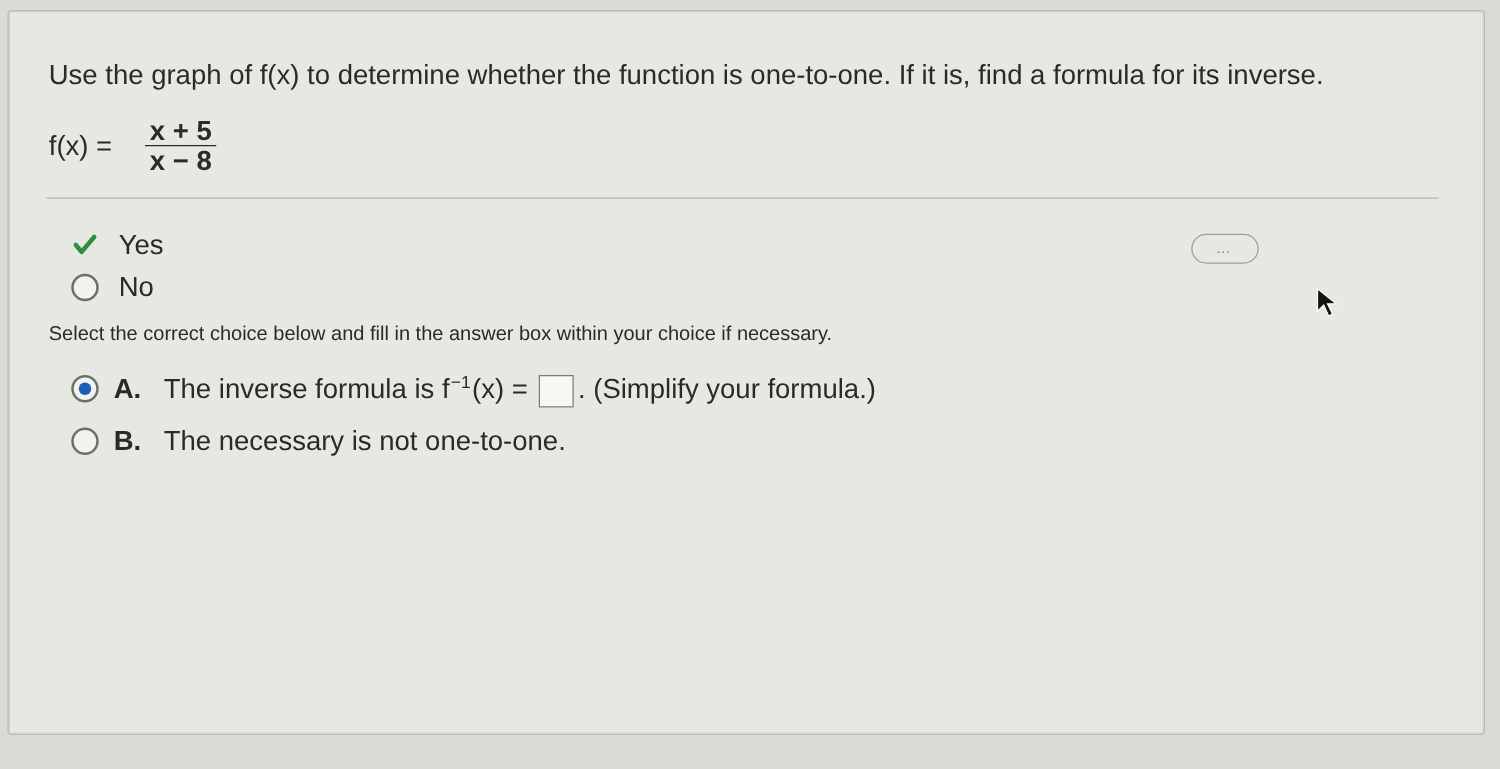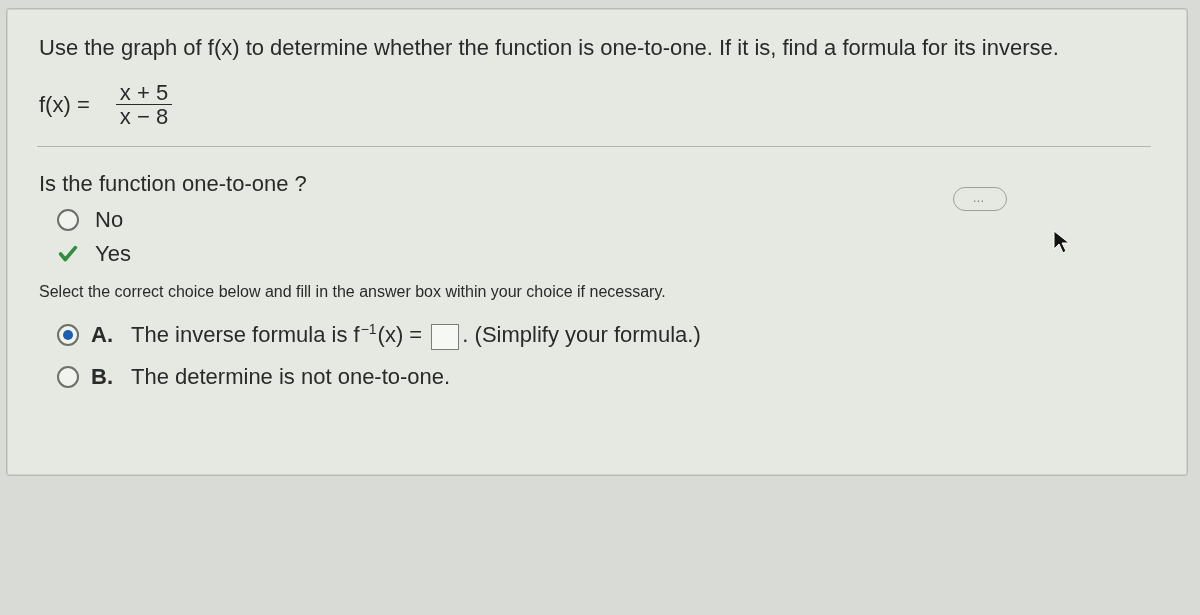--- a/index.html
+++ b/index.html
@@ -10,40 +10,41 @@
     font-family: Arial, Helvetica, sans-serif;
     background: #d9dcd6;
     overflow: hidden;
   }
   .page {
     position: relative;
     margin: 8px 12px 0 6px;
     background: #e6e9e2;
     border: 1px solid #b8bcb5;
     border-radius: 3px;
-    padding: 26px 36px 30px 30px;
+    padding: 38px 36px 30px 30px;
     box-shadow: 0 0 0 1px #cfd3cc inset;
     color: #2a2a2a;
     font-size: 21px;
-    height: 468px;
+    height: 580px;
     box-sizing: border-box;
   }
   .prompt-line {
     margin: 0 0 20px 2px;
     font-size: 22px;
   }
   .func-def {
     margin: 6px 0 18px 2px;
     font-size: 22px;
   }
   .frac {
     display: inline-block;
     text-align: center;
     vertical-align: middle;
     line-height: 1.05;
+    font-weight: bold;
   }
   .frac .num, .frac .den {
     display: block;
     padding: 0 4px;
   }
   .frac .num {
     border-bottom: 1.5px solid #2a2a2a;
   }
   .fx-left {
     display: inline-block;
@@ -168,52 +169,51 @@
     <span class="frac">
       <span class="num">x + 5</span>
       <span class="den">x − 8</span>
     </span>
   </div>
 
   <div class="more-pill">…</div>
 
   <hr class="divider">
 
-  <div class="q1">Is the function one-to-one ?</div>
 
   <div class="options">
-    <div class="opt-row">
-      <span class="radio"></span>
-      <span>No</span>
-    </div>
     <div class="opt-row">
       <span class="check">
         <svg width="22" height="22" viewBox="0 0 24 24">
             <path d="M4 12 L9 18 L20 5" stroke="#2f8f3f" stroke-width="4" fill="none" stroke-linecap="round" stroke-linejoin="round"></path>
           </svg>
       </span>
       <span>Yes</span>
+    </div>
+    <div class="opt-row">
+      <span class="radio"></span>
+      <span>No</span>
     </div>
   </div>
 
   <div class="q2">Select the correct choice below and fill in the answer box within your choice if necessary.</div>
 
   <div class="choice-block">
     <div class="choice-row">
       <span class="radio selected"></span>
       <span class="choice-letter">A.</span>
       <span>
         <span>The inverse formula is f</span><span class="inv-sup">−1</span><span>(x) =</span>
         <span class="answer-box"></span><span>. (Simplify your formula.)</span>
       </span>
     </div>
     <div class="choice-row">
       <span class="radio"></span>
       <span class="choice-letter">B.</span>
-      <span>The determine is not one-to-one.</span>
+      <span>The necessary is not one-to-one.</span>
     </div>
   </div>
 
   <div class="cursor">
     <svg width="20" height="26" viewBox="0 0 20 26">
       <path d="M2 2 L2 20 L7 15 L11 24 L14 22 L10 14 L17 14 Z" fill="#141414" stroke="#fefefe" stroke-width="1"></path>
     </svg>
   </div>
 
 </div>

